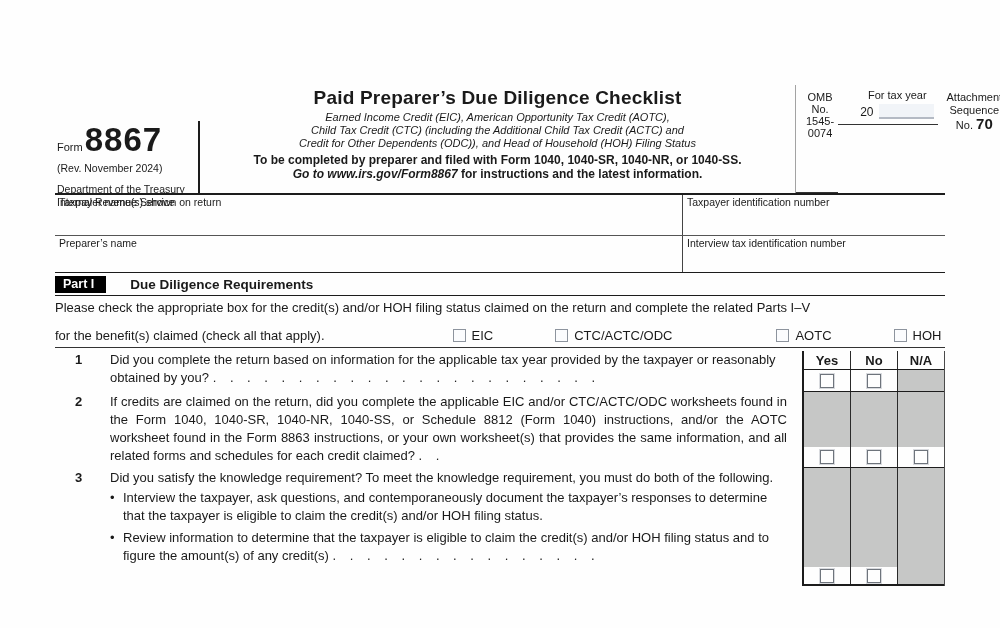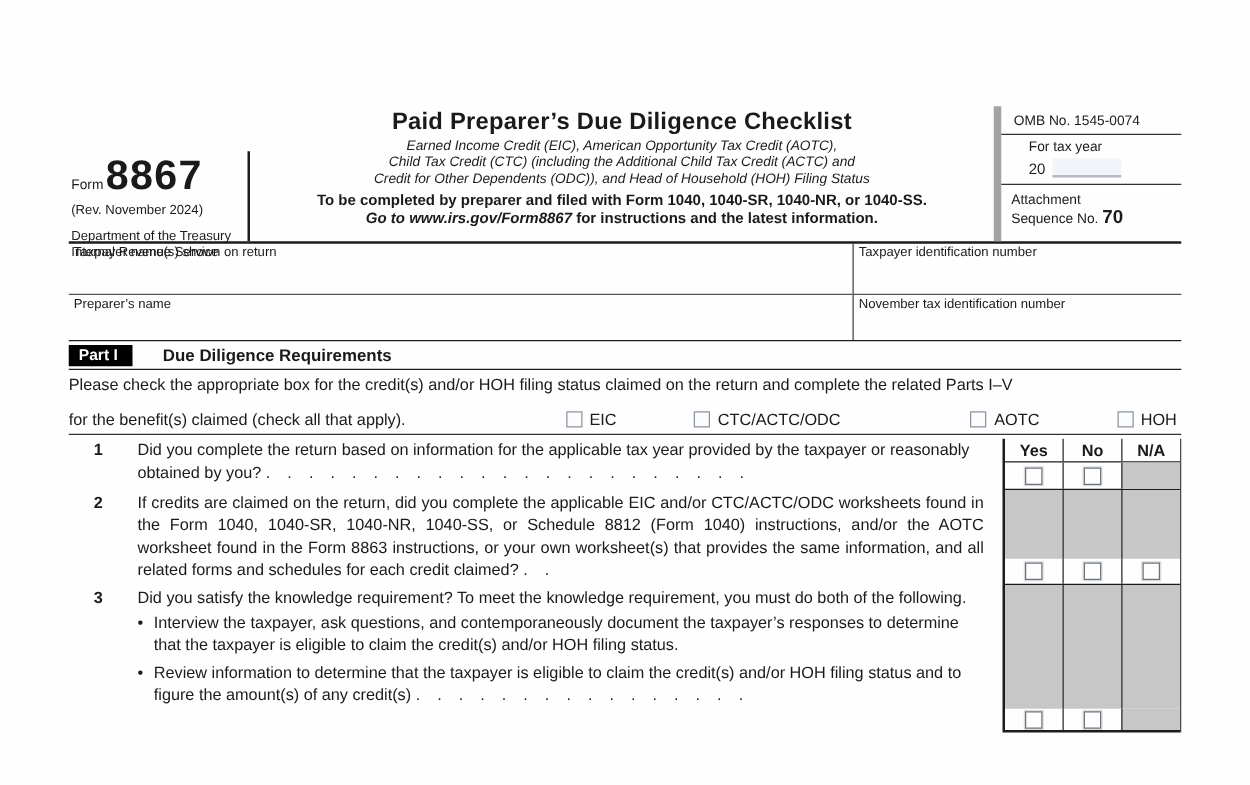--- a/index.html
+++ b/index.html
@@ -14,21 +14,21 @@
   .form-word{font-size:11px;}
   .form-number{font-size:33px;font-weight:bold;letter-spacing:1px;line-height:30px;margin-left:2px;}
   .rev{font-size:10.5px;margin-top:7px;}
   .agency{font-size:10.5px;line-height:12.5px;margin-top:9px;}
   .hdr-center{flex:1;text-align:center;padding-top:2px;box-sizing:border-box;}
   .title{font-size:19px;font-weight:bold;letter-spacing:.2px;}
   .subtitle{font-size:11px;font-style:italic;line-height:13px;margin-top:2px;}
   .instr1{font-size:12px;font-weight:bold;margin-top:3px;}
   .instr2{font-size:12px;font-weight:bold;}
   .instr2 .goto,.instr2 .url{font-style:italic;}
-  .hdr-right{width:150px;box-sizing:border-box;border-left:6px solid #a3a3a3;display:flex;flex-direction:column;font-size:11px;}
+  .hdr-right{width:150px;box-sizing:border-box;border-left:1px solid #a3a3a3;display:flex;flex-direction:row;font-size:11px;text-align:center;}
   .omb{padding:6px 4px 4px 10px;border-bottom:1.5px solid #333;}
   .taxyear{padding:4px 4px 2px 22px;border-bottom:1.5px solid #333;height:40px;box-sizing:border-box;}
   .taxyear-line{display:flex;align-items:flex-end;margin-top:3px;font-size:12px;}
   .year-input{display:inline-block;width:55px;height:13px;margin-left:6px;background:#f1f4f8;border-bottom:2px solid #b4bac4;}
   .attach{padding:6px 4px 2px 8px;line-height:13px;flex:1;}
   .attach-num{font-size:15px;font-weight:bold;}
 
   
   .names{border-bottom:1.5px solid #1c1c1c;}
   .name-row{display:flex;}
@@ -147,21 +147,21 @@
           <div class="nlabel">Taxpayer identification number</div>
           <div class="ninput"></div>
         </div>
       </div>
       <div class="name-row r2">
         <div class="ncell wide">
           <div class="nlabel">Preparer’s name</div>
           <div class="ninput"></div>
         </div>
         <div class="ncell narrow">
-          <div class="nlabel">November tax identification number</div>
+          <div class="nlabel">Interview tax identification number</div>
           <div class="ninput"></div>
         </div>
       </div>
     </div>
 
     <div class="partbar">
       <span class="partbox">Part I</span>
       <span class="parttitle">Due Diligence Requirements</span>
     </div>
 

